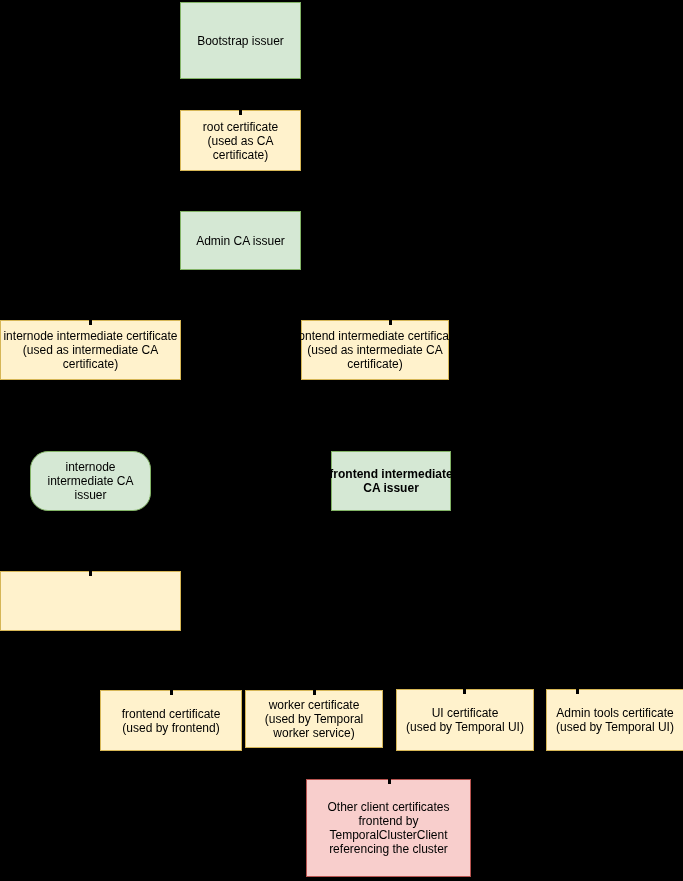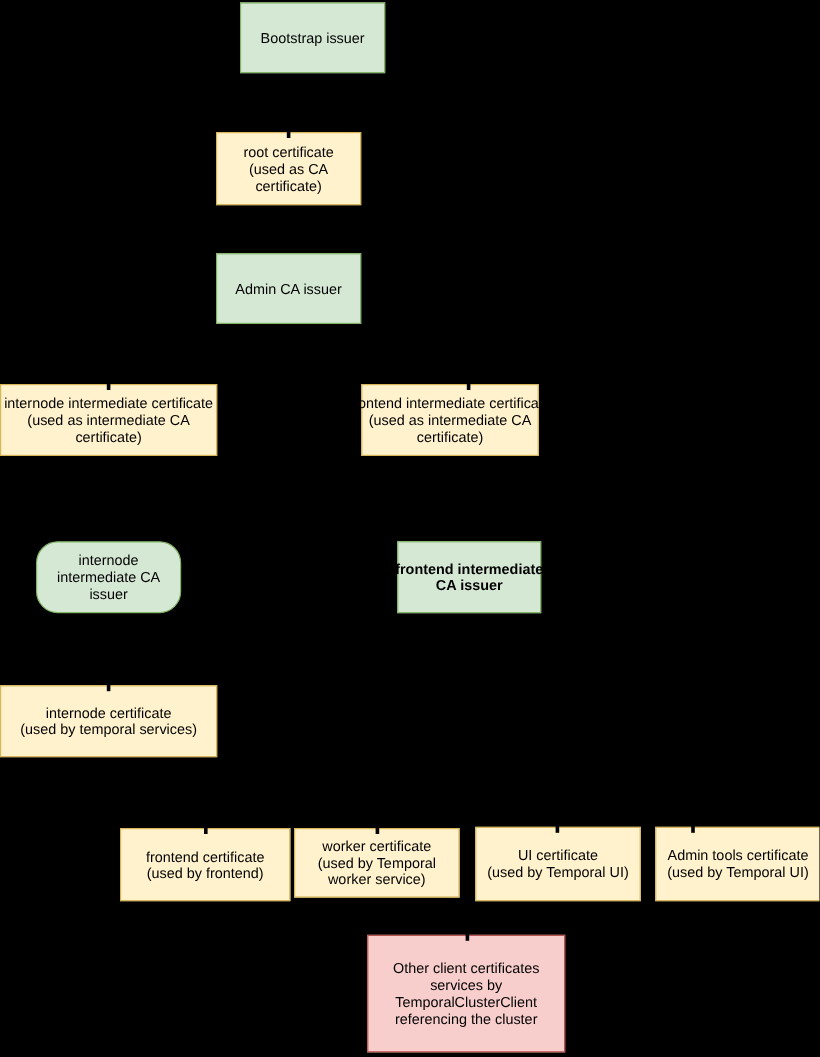--- a/index.html
+++ b/index.html
@@ -44,21 +44,21 @@
     top: -3px;
     width: 3px;
     height: 7px;
     background: #000000;
   }
 </style>
 </head>
 <body>
 
 <div class="canvas">
-    <div class="node issuer" style="left: 180px; top: 2px; width: 121px; height: 59px; margin-left: 20px;">
+    <div class="node issuer" style="left: 180px; top: 2px; width: 121px; height: 77px;">
       <div class="label">
         <div>Bootstrap issuer</div>
       </div>
     </div>
     <div class="node certificate" style="left: 180px; top: 110px; width: 121px; height: 61px; text-align: center;">
       <div class="label">
         <div>root certificate</div>
         <div>(used as CA</div>
         <div>certificate)</div>
       </div>
@@ -92,24 +92,20 @@
         <div>issuer</div>
       </div>
     </div>
     <div class="node issuer" style="left: 331px; top: 451px; width: 120px; height: 60px; font-weight: bold;">
       <div class="label">
         <div>frontend intermediate</div>
         <div>CA issuer</div>
       </div>
     </div>
     <div class="node certificate" style="left: 0px; top: 571px; width: 181px; height: 60px;">
-      <div class="label">
-        <div>internode certificate</div>
-        <div>(used by temporal services)</div>
-      </div>
       <div class="notch" style="left: 88px;"></div>
     </div>
     <div class="node certificate" style="left: 100px; top: 690px; width: 142px; height: 61px;">
       <div class="label">
         <div>frontend certificate</div>
         <div>(used by frontend)</div>
       </div>
       <div class="notch" style="left: 69px;"></div>
     </div>
     <div class="node certificate" style="left: 245px; top: 690px; width: 138px; height: 58px;">
@@ -130,19 +126,19 @@
     <div class="node certificate" style="left: 546px; top: 689px; width: 138px; height: 62px;">
       <div class="label">
         <div>Admin tools certificate</div>
         <div>(used by Temporal UI)</div>
       </div>
       <div class="notch" style="left: 29px;"></div>
     </div>
     <div class="node client" style="left: 306px; top: 779px; width: 165px; height: 98px;">
       <div class="label">
         <div>Other client certificates</div>
-        <div>services by</div>
+        <div>frontend by</div>
         <div>TemporalClusterClient</div>
         <div>referencing the cluster</div>
       </div>
       <div class="notch" style="left: 81px;"></div>
     </div>
   </div>
 
 </body></html>

